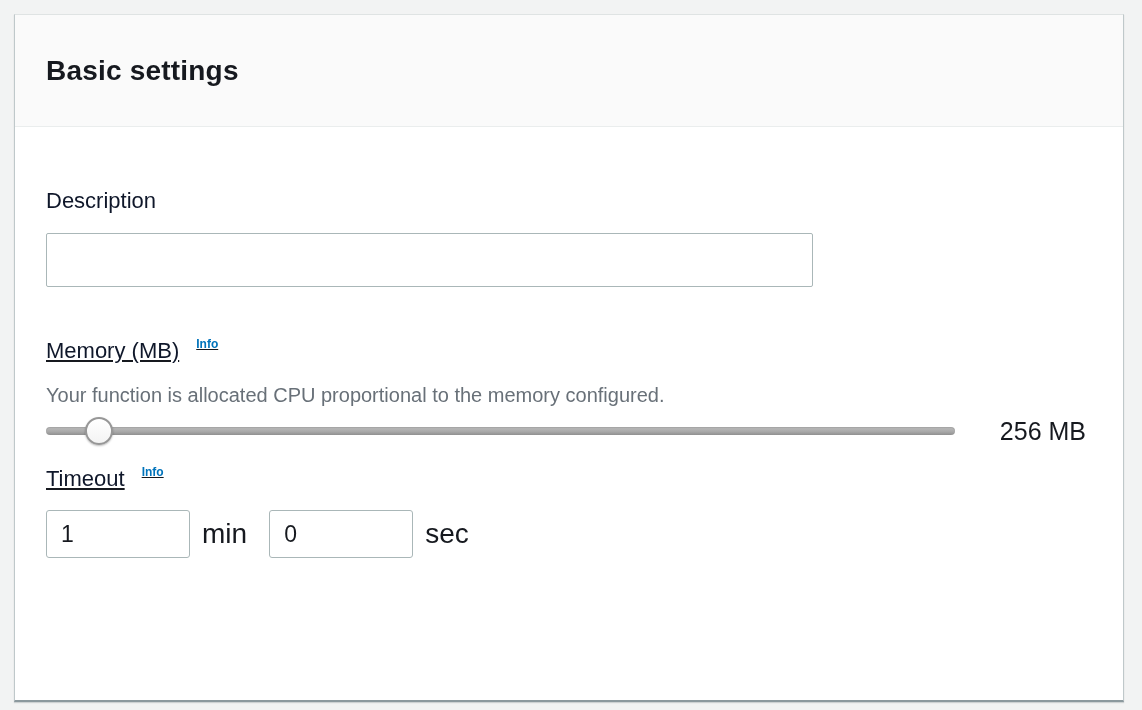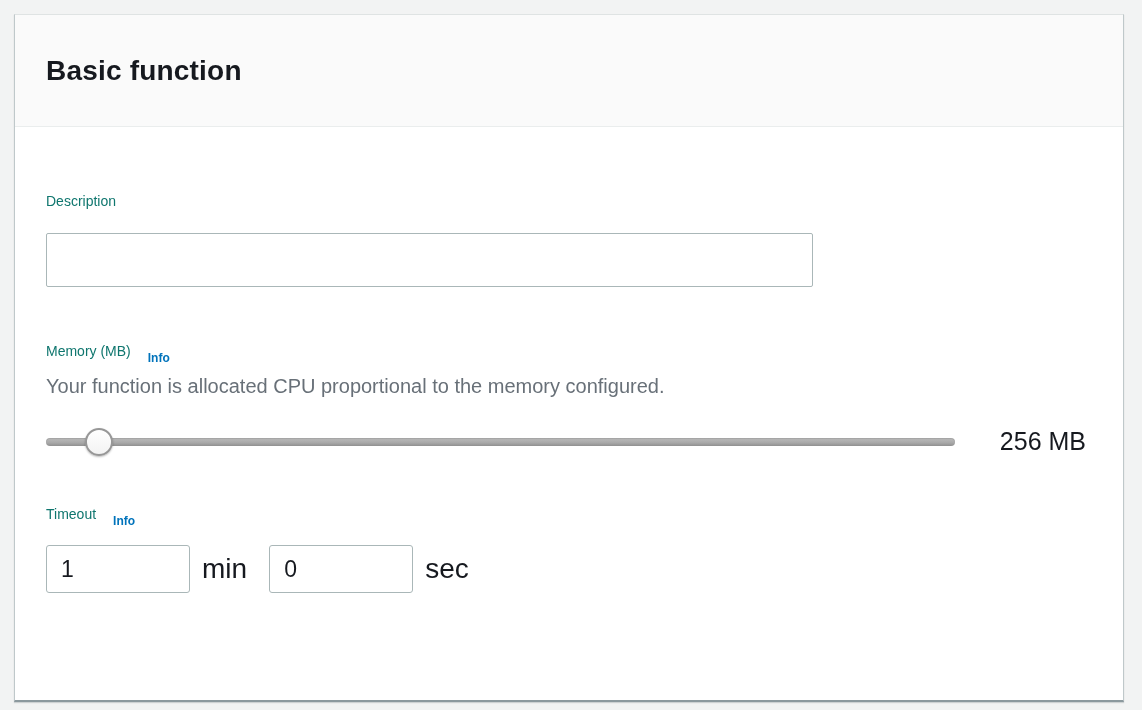--- a/index.html
+++ b/index.html
@@ -31,27 +31,28 @@
   .card-header h2 {
     font-size: 28px;
     font-weight: 700;
     letter-spacing: 0.2px;
     color: #16191f;
   }
   .card-body {
     padding: 60px 31px 0 31px;
   }
   .field-label {
-    font-size: 14px;
+    font-size: 22px;
     line-height: 28px;
-    color: #0f766e;
+    color: #0f172a;
   }
   .label-row {
     display: flex;
-    align-items: flex-end;
+    align-items: flex-start;
+    text-decoration: underline;
   }
   .info-link {
     margin-left: 17px;
     font-size: 12px;
     font-weight: 700;
     color: #0073bb;
     text-decoration: none;
     cursor: pointer;
   }
   .description-field textarea {
@@ -64,30 +65,30 @@
     background: #ffffff;
     font-family: "Liberation Sans", "DejaVu Sans", sans-serif;
     font-size: 22px;
     padding: 8px 14px;
     resize: none;
     outline: none;
     color: #16191f;
   }
   .memory-field { margin-top: 50px; }
   .help-text {
-    margin-top: 8px;
+    margin-top: 17px;
     font-size: 20px;
     line-height: 26px;
     color: #687078;
   }
   .slider-row {
     margin-top: 9px;
     height: 48px;
     display: flex;
-    align-items: flex-end;
+    align-items: flex-start;
   }
   .slider {
     position: relative;
     width: 909px;
     height: 28px;
     cursor: pointer;
   }
   .slider-track {
     position: absolute;
     left: 0; right: 0;
@@ -109,21 +110,21 @@
     transform: translateX(-50%);
     cursor: grab;
   }
   .mem-value {
     margin-left: auto;
     margin-right: 6px;
     font-size: 25px;
     color: #16191f;
     white-space: nowrap;
   }
-  .timeout-field { margin-top: 44px; }
+  .timeout-field { }
   .timeout-row {
     margin-top: 17px;
     display: flex;
     align-items: center;
   }
   .timeout-input {
     width: 144px;
     height: 48px;
     border: 1px solid #aab7b8;
     border-radius: 3px;
@@ -140,21 +141,21 @@
     margin-left: 12px;
     margin-right: 22px;
   }
 </style>
 </head>
 <body>
 
 <div class="card">
 
   <div class="card-header">
-    <h2>Basic function</h2>
+    <h2>Basic settings</h2>
   </div>
 
   <div class="card-body">
 
     <div class="description-field">
       <label class="field-label">Description</label>
       <textarea placeholder="" style=""></textarea>
     </div>
 
     <div class="memory-field">

